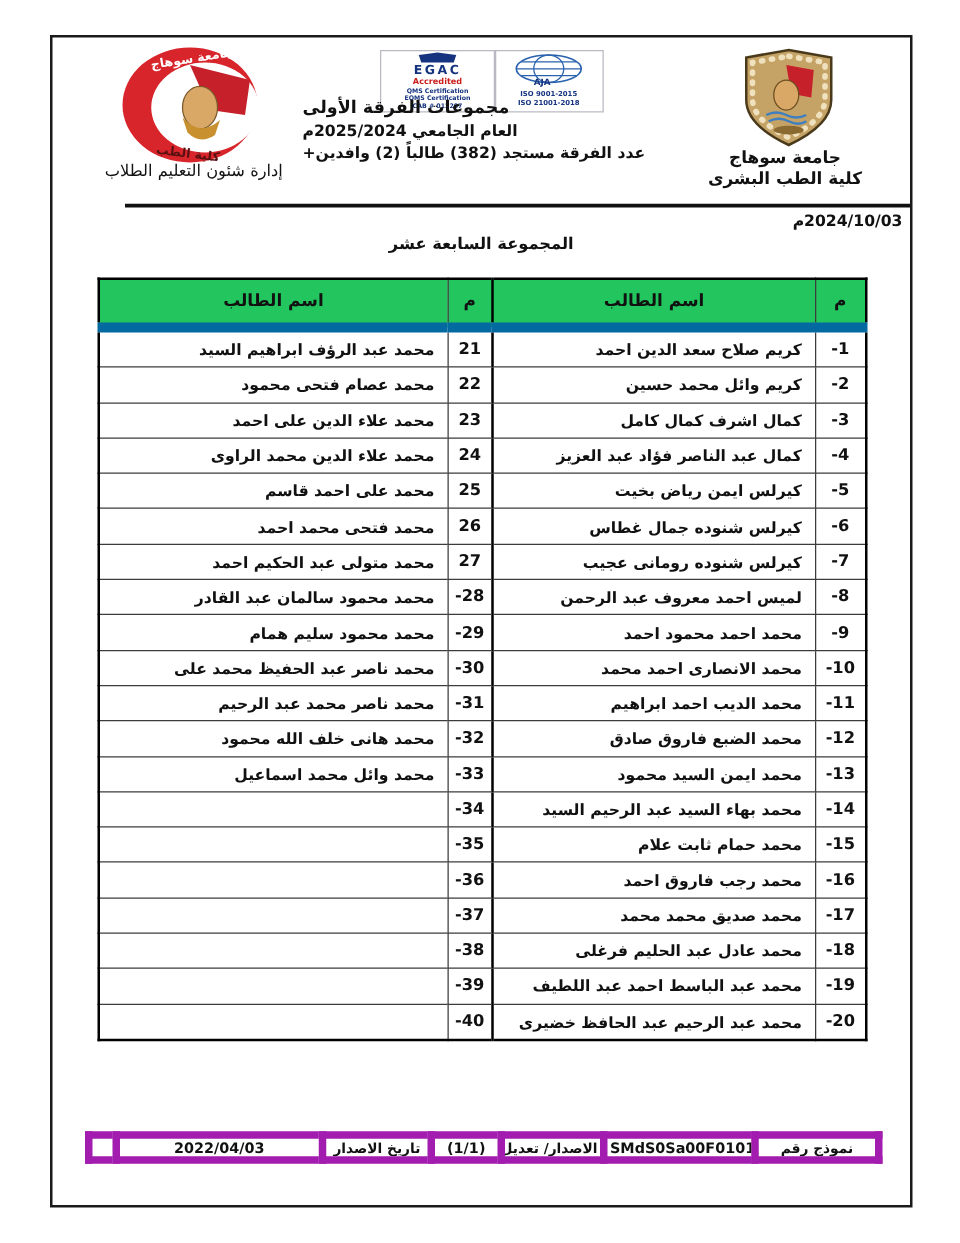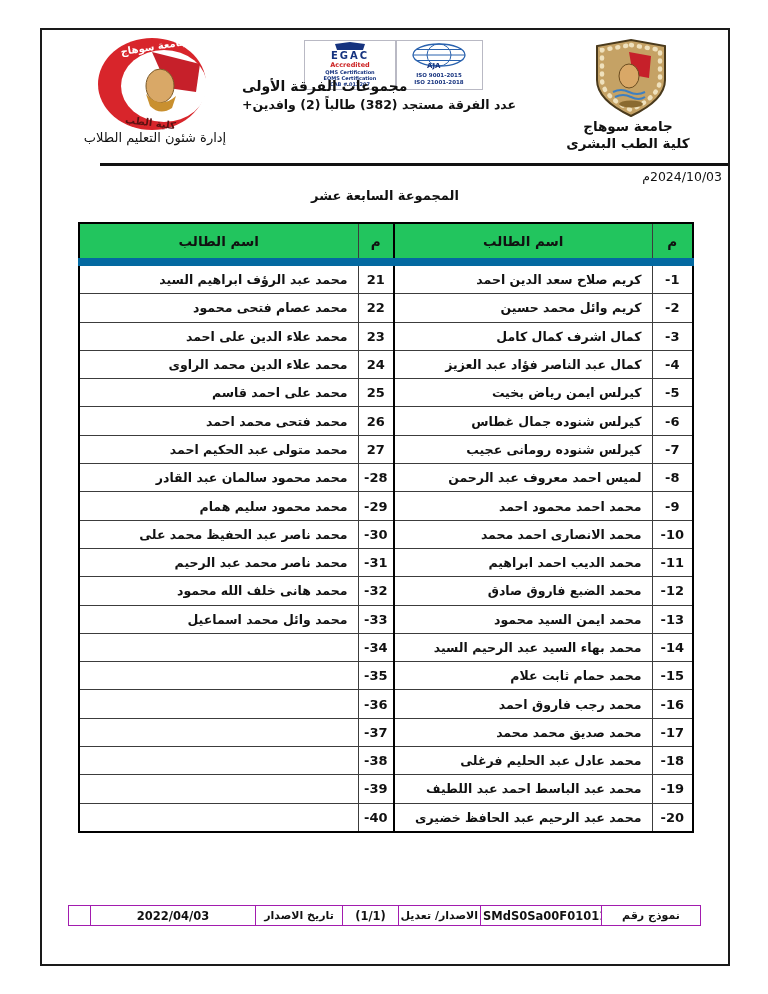--- a/index.html
+++ b/index.html
@@ -23,21 +23,21 @@
     position:absolute;left:200px;top:48px;width:350px;text-align:left;
     direction:rtl;font-weight:bold;font-size:12.5px;line-height:17.5px;
   }
   .center-title .t0{font-size:14px;}
   .shield-wrap{position:absolute;left:547px;top:8px;width:84px;height:80px;}
   .univ-caption{
     position:absolute;left:500px;top:88px;width:172px;text-align:center;
     direction:rtl;font-weight:bold;font-size:13.5px;line-height:17px;
   }
   .rule{position:absolute;left:58px;right:0;top:133px;height:3px;background:#111;}
-  .date-line{position:absolute;right:6px;top:139px;direction:rtl;font-weight:normal;font-size:12.5px;}
+  .date-line{position:absolute;right:6px;top:139px;direction:rtl;font-weight:bold;font-size:12.5px;}
   .group-title{position:absolute;left:0;right:0;top:158px;text-align:center;direction:rtl;font-weight:bold;font-size:13px;}
   
   table.students{
     position:absolute;left:36px;top:192px;width:614px;
     border-collapse:collapse;table-layout:fixed;direction:rtl;
     font-weight:bold;
   }
   table.students,table.students th,table.students td{border:1px solid #3c3c3c;}
   table.students{border:2px solid #000;}
   table.students th{
@@ -47,21 +47,21 @@
   table.students td{height:25.3px;font-size:12.5px;overflow:hidden;white-space:nowrap;}
   table.students td.num-cell{text-align:center;direction:ltr;font-size:13px;}
   table.students td.name-cell{text-align:right;padding:0 10px 0 4px;}
   table.students th:nth-child(2),table.students td:nth-child(2){border-left:2px solid #000;}
   
   table.footer{
     position:absolute;left:26px;top:875px;width:632px;height:21px;
     border-collapse:collapse;table-layout:fixed;direction:rtl;
     font-size:11px;font-weight:bold;
   }
-  table.footer td{border:1px solid #a21caf;text-align:center;padding:0 2px;overflow:hidden;white-space:nowrap;}
+  table.footer td{border:6px solid #a21caf;text-align:center;padding:0 2px;overflow:hidden;white-space:nowrap;}
   table.footer td.ltr{direction:ltr;font-size:11.5px;}
   svg text{font-family:"DejaVu Sans",sans-serif;}
 </style>
 </head>
 <body>
 
 <div class="frame">
 
   <svg class="logo-left" viewBox="0 0 140 100">
     <ellipse cx="60" cy="50" rx="54" ry="46" fill="#d8252b"></ellipse>
@@ -88,20 +88,21 @@
       <ellipse cx="42" cy="14" rx="12" ry="11" fill="none" stroke="#2a62ae" stroke-width="1"></ellipse>
       <path d="M16 14 H68 M20 8.5 H64 M20 19.5 H64" stroke="#2a62ae" stroke-width="1" fill="none"></path>
       <text x="30" y="27" font-size="7" font-weight="bold" fill="#16337f">AJA</text>
       <text x="42" y="36" font-size="5.5" font-weight="bold" fill="#16337f" text-anchor="middle">ISO 9001-2015</text>
       <text x="42" y="43" font-size="5.5" font-weight="bold" fill="#16337f" text-anchor="middle">ISO 21001-2018</text>
     </svg>
   </div>
 
   <div class="center-title">
     <div class="t0">مجموعات الفرقة الأولى</div>
+    <div>العام الجامعي 2025/2024م</div>
     <div>عدد الفرقة مستجد (382) طالباً (2) وافدين+</div>
   </div>
 
   <svg class="shield-wrap" viewBox="0 0 84 80">
     <path d="M42 2 L76 8 L76 42 Q76 62 42 78 Q8 62 8 42 L8 8 Z" fill="#c5a265" stroke="#4a3a1c" stroke-width="2"></path>
     <path d="M42 7 L71 12 L71 41 Q71 58 42 72 Q13 58 13 41 L13 12 Z" fill="none" stroke="#efe1bd" stroke-width="4.5" stroke-dasharray="1 7" stroke-linecap="round"></path>
     <path d="M40 14 L62 18 L60 40 L44 37 Z" fill="#c6202a"></path>
     <ellipse cx="40" cy="38" rx="10" ry="12" fill="#d9a867" stroke="#6b4d20" stroke-width="1"></ellipse>
     <path d="M24 54 Q32 50 40 54 Q48 58 56 54 M26 59 Q34 55 42 59 Q50 63 56 59" stroke="#3d7fc1" stroke-width="2" fill="none"></path>
     <ellipse cx="42" cy="66" rx="12" ry="3.5" fill="#8a6a30"></ellipse>

